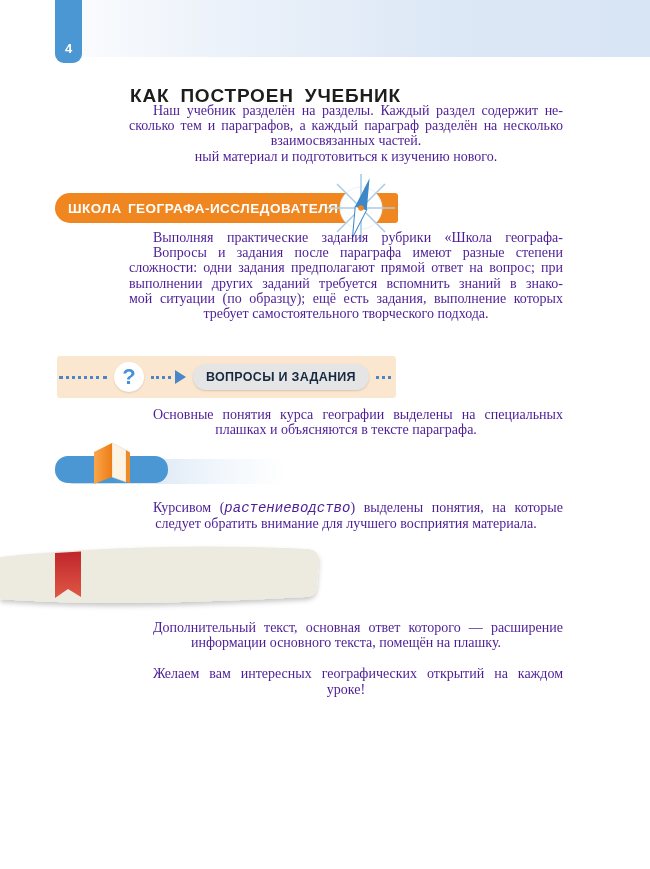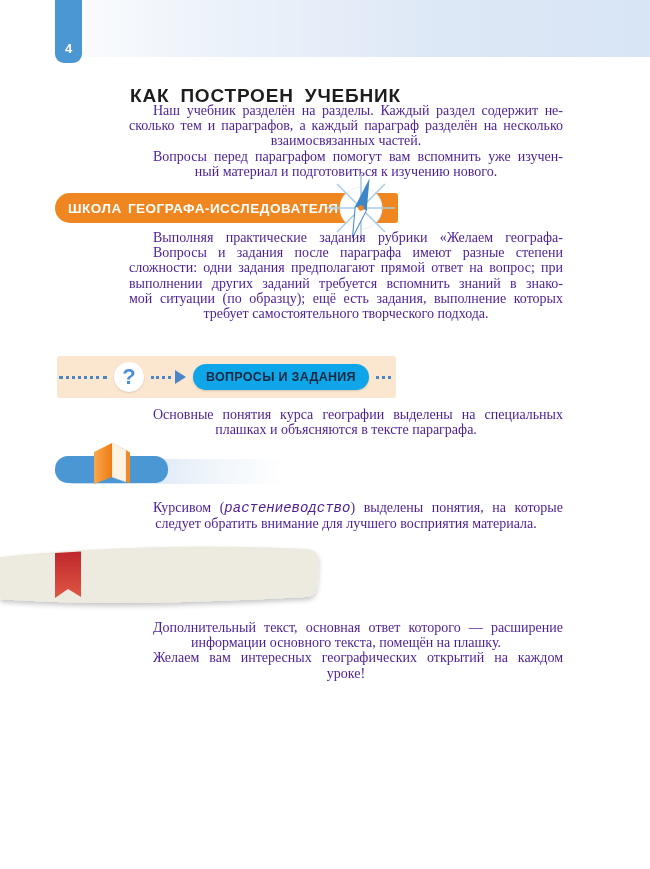--- a/index.html
+++ b/index.html
@@ -17,21 +17,21 @@
     font:bold 19px "Liberation Sans",sans-serif;letter-spacing:.8px;word-spacing:5px;}
 
   
   .textcol{position:absolute;left:129px;width:434px;color:#4c1d95;
     font-size:14px;line-height:15.2px;}
   .para .line{text-align:center;}
   .para .line.just{text-align:justify;text-align-last:justify;}
   .para .line.first{text-indent:24px;}
   .it{font-style:italic;font-family:Liberation Mono, monospace;}
   #g1{top:103px;} #g2{top:230px;} #g3{top:407px;font-family:Liberation Serif, serif;} #g4{top:500px;} #g5{top:620px;}
-  #g5 .para + .para{margin-top:0;}
+  #g5 .para + .para{margin-top:16px;}
 
   
   .school-banner{position:absolute;left:55px;top:193px;width:343px;height:30px;
     background:var(--orange,#f0861f);border-radius:15px 3px 3px 15px;
     display:flex;align-items:center;padding-left:13px;box-sizing:border-box;}
   .school-label{color:#fff;font:bold 13.5px "Liberation Sans",sans-serif;
     letter-spacing:.5px;word-spacing:2px;}
   .compass{position:absolute;left:325px;top:172px;width:72px;height:72px;}
 
   
@@ -41,21 +41,21 @@
   .dots.lead{width:48px;margin-left:2px;}
   .dots.mid{width:20px;}
   .dots.trail{flex:1;margin-right:5px;}
   .q-circle{width:30px;height:30px;border-radius:50%;background:#fff;margin:0 7px;
     display:flex;align-items:center;justify-content:center;
     box-shadow:0 1px 2px rgba(0,0,0,.12);}
   .q-mark{color:var(--question-blue,#4a90d8);font:bold 22px "Liberation Sans",sans-serif;
     line-height:1;}
   .q-arrow{width:0;height:0;border-left:11px solid var(--dot-blue,#4a86c8);
     border-top:7px solid transparent;border-bottom:7px solid transparent;margin:0 7px 0 4px;}
-  .q-pill{height:26px;border-radius:13px;background:#0ea5e9;display:flex;align-items:center;
+  .q-pill{height:26px;border-radius:13px;background:#e5e5e5;display:flex;align-items:center;
     padding:0 13px;margin-right:7px;box-shadow:0 1px 2px rgba(0,0,0,.15);
     color:var(--label-navy,#17293f);font:bold 12.5px "Liberation Sans",sans-serif;
     letter-spacing:.3px;white-space:nowrap;}
 
   
   .concept-fade{position:absolute;left:62px;top:459px;width:228px;height:25px;border-radius:12px;
     background:linear-gradient(90deg,#bcd6ec 0%,#dfeaf6 40%,#f2f7fc 70%,rgba(255,255,255,0) 98%);}
   .concept-ribbon{position:absolute;left:55px;top:456px;width:113px;height:27px;
     border-radius:13px;background:var(--blue,#4a97d3);}
   .book-icon{position:absolute;left:86px;top:440px;width:52px;height:47px;}
@@ -75,21 +75,20 @@
 
   <h1 class="title">КАК ПОСТРОЕН УЧЕБНИК</h1>
 
   <div class="textcol" id="g1">
       <div class="para">
         <div class="line just first">Наш учебник разделён на разделы. Каждый раздел содержит не-</div>
         <div class="line just">сколько тем и параграфов, а каждый параграф разделён на несколько</div>
         <div class="line">взаимосвязанных частей.</div>
       </div>
       <div class="para">
-        <div class="line just first">Вопросы перед параграфом помогут вам вспомнить уже изучен-</div>
         <div class="line">ный материал и подготовиться к изучению нового.</div>
       </div>
     </div>
 
   <div class="school-banner">
     <span class="school-label">ШКОЛА ГЕОГРАФА-ИССЛЕДОВАТЕЛЯ</span>
   </div>
   <svg class="compass" viewBox="0 0 72 72">
     <circle cx="36" cy="36" r="21" fill="#ffffff" stroke="#e9f2f9" stroke-width="1"></circle>
     <g stroke="#a9cce7" stroke-width="1.6">
@@ -100,21 +99,21 @@
     </g>
     <g transform="rotate(16 36 36)">
       <polygon points="36,5 42,36 30,36" fill="#3d86c8"></polygon>
       <polygon points="30,36 42,36 36,67" fill="#ffffff" stroke="#3d86c8" stroke-width="1"></polygon>
     </g>
     <circle cx="36" cy="36" r="2.8" fill="#f0861f"></circle>
   </svg>
 
   <div class="textcol" id="g2">
       <div class="para">
-        <div class="line just first">Выполняя практические задания рубрики «Желаем географа-</div>
+        <div class="line just first">Выполняя практические задания рубрики «Школа географа-</div>
       </div>
       <div class="para">
         <div class="line just first">Вопросы и задания после параграфа имеют разные степени</div>
         <div class="line just">сложности: одни задания предполагают прямой ответ на вопрос; при</div>
         <div class="line just">выполнении других заданий требуется вспомнить знаний в знако-</div>
         <div class="line just">мой ситуации (по образцу); ещё есть задания, выполнение которых</div>
         <div class="line">требует самостоятельного творческого подхода.</div>
       </div>
     </div>
 

